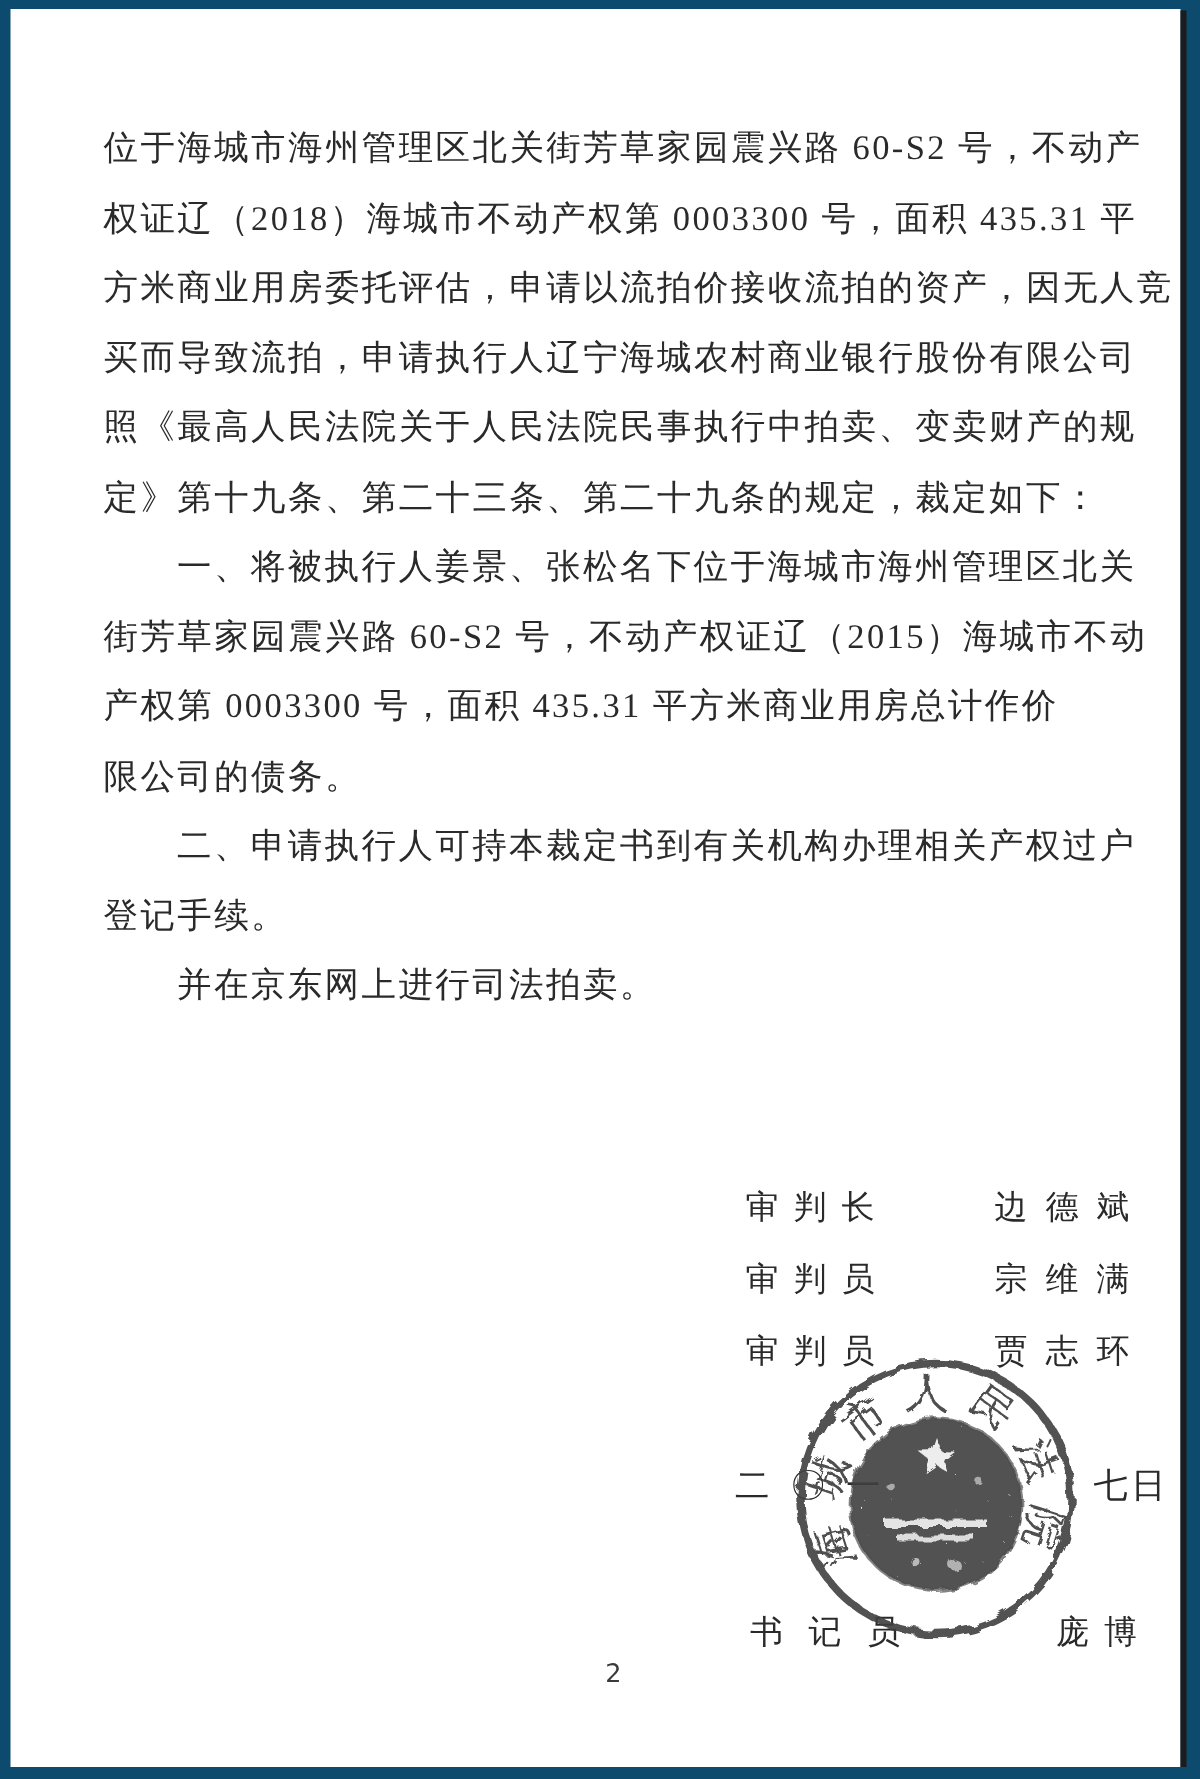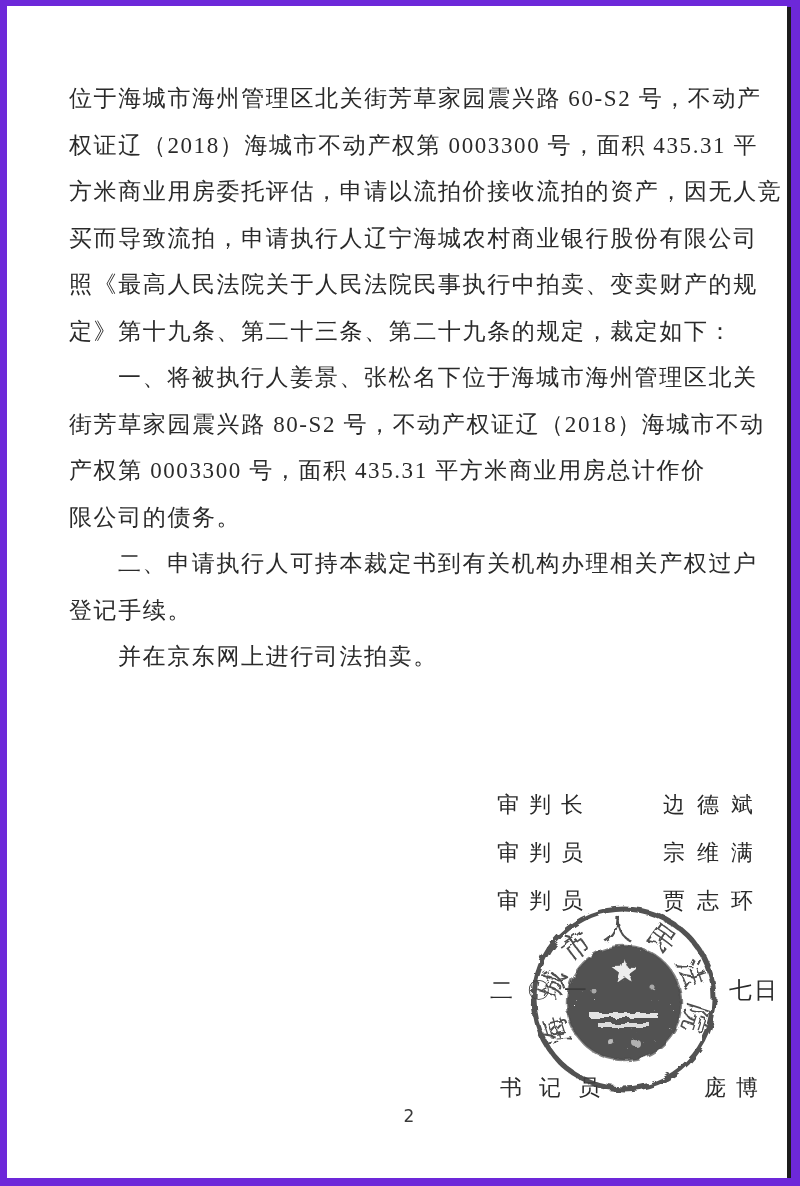--- a/index.html
+++ b/index.html
@@ -1,19 +1,19 @@
 <!DOCTYPE html>
 <html><head>
 <meta charset="utf-8">
 <style>
   html,body{margin:0;padding:0;}
   .canvas{
     position:relative;
     width:800px;height:1186px;
-    background:#6d28d9;
+    background:#0c4a6e;
     overflow:hidden;
     font-family:"Liberation Serif","DejaVu Serif",serif;
   }
   .page{
     position:absolute;
     left:7px;top:6px;
     width:780px;height:1172px;
     background:#ffffff;
   }
   .scan-edge-right{
@@ -90,21 +90,21 @@
   <div class="page">
 
     <div class="body-text">
       <div class="body-line">位于海城市海州管理区北关街芳草家园震兴路 60-S2 号，不动产</div>
       <div class="body-line">权证辽（2018）海城市不动产权第 0003300 号，面积 435.31 平</div>
       <div class="body-line">方米商业用房委托评估，申请以流拍价接收流拍的资产，因无人竞</div>
       <div class="body-line">买而导致流拍，申请执行人辽宁海城农村商业银行股份有限公司</div>
       <div class="body-line">照《最高人民法院关于人民法院民事执行中拍卖、变卖财产的规</div>
       <div class="body-line">定》第十九条、第二十三条、第二十九条的规定，裁定如下：</div>
       <div class="body-line indent">一、将被执行人姜景、张松名下位于海城市海州管理区北关</div>
-      <div class="body-line">街芳草家园震兴路 80-S2 号，不动产权证辽（2018）海城市不动</div>
+      <div class="body-line">街芳草家园震兴路 60-S2 号，不动产权证辽（2015）海城市不动</div>
       <div class="body-line">产权第 0003300 号，面积 435.31 平方米商业用房总计作价</div>
       <div class="body-line">限公司的债务。</div>
       <div class="body-line indent">二、申请执行人可持本裁定书到有关机构办理相关产权过户</div>
       <div class="body-line">登记手续。</div>
       <div class="body-line indent">并在京东网上进行司法拍卖。</div>
     </div>
 
     <div class="sig-block">
       <div class="sig-row">
         <span class="sig-role">审判长</span>

